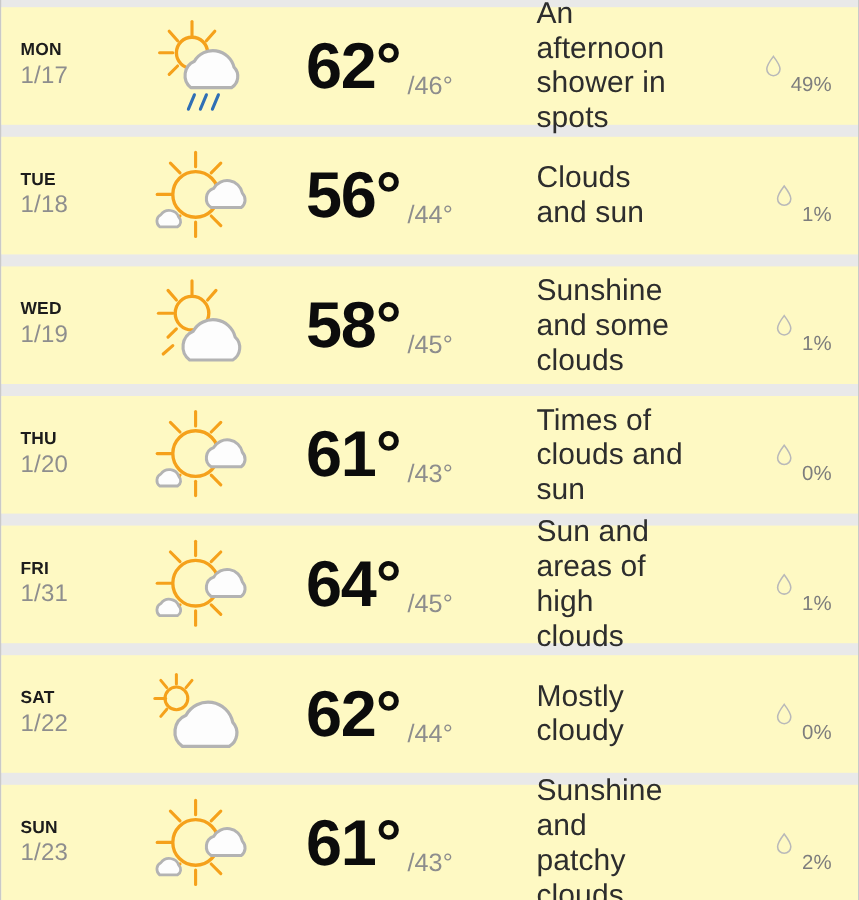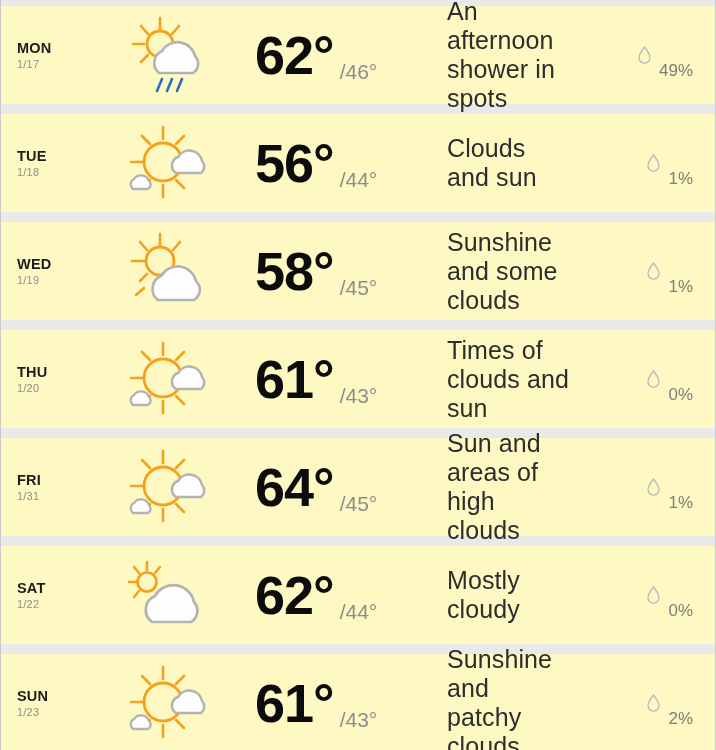--- a/index.html
+++ b/index.html
@@ -46,21 +46,21 @@
     padding-left: 4px;
     line-height: 1.28;
   }
   .day-name {
     font-size: 14.5px;
     font-weight: bold;
     color: #1c1c1c;
     letter-spacing: 0.2px;
   }
   .day-date {
-    font-size: 11px;
+    font-size: 20px;
     color: #8e8e8e;
     letter-spacing: 0.2px;
   }
 
   
   .icon-col {
     width: 100px;
     flex: 0 0 100px;
     display: flex;
     align-items: center;

